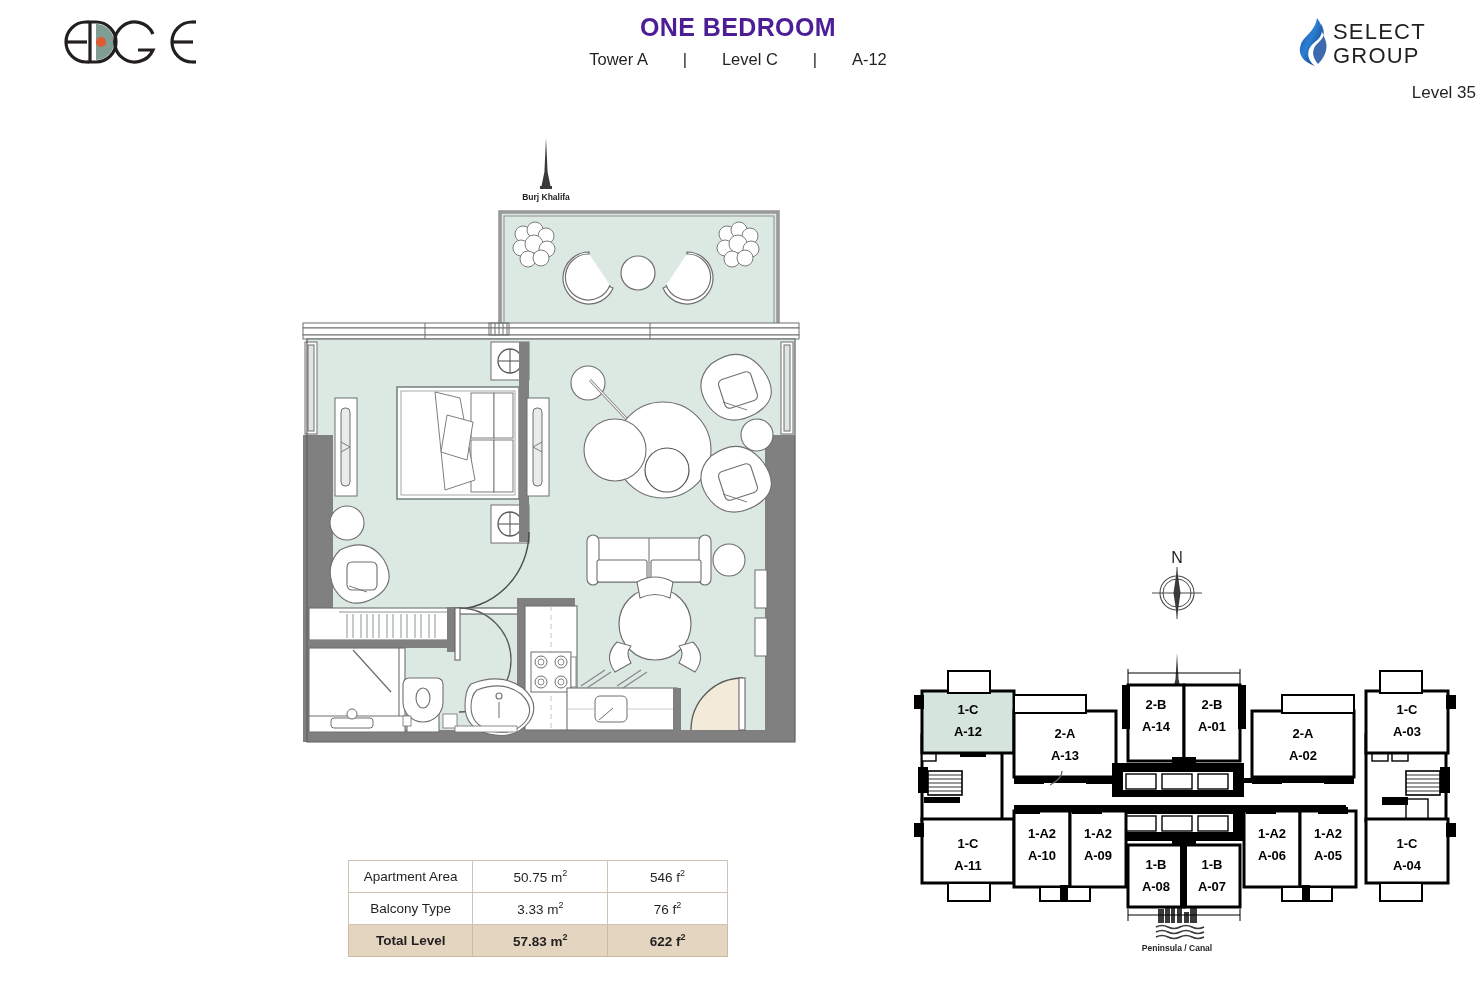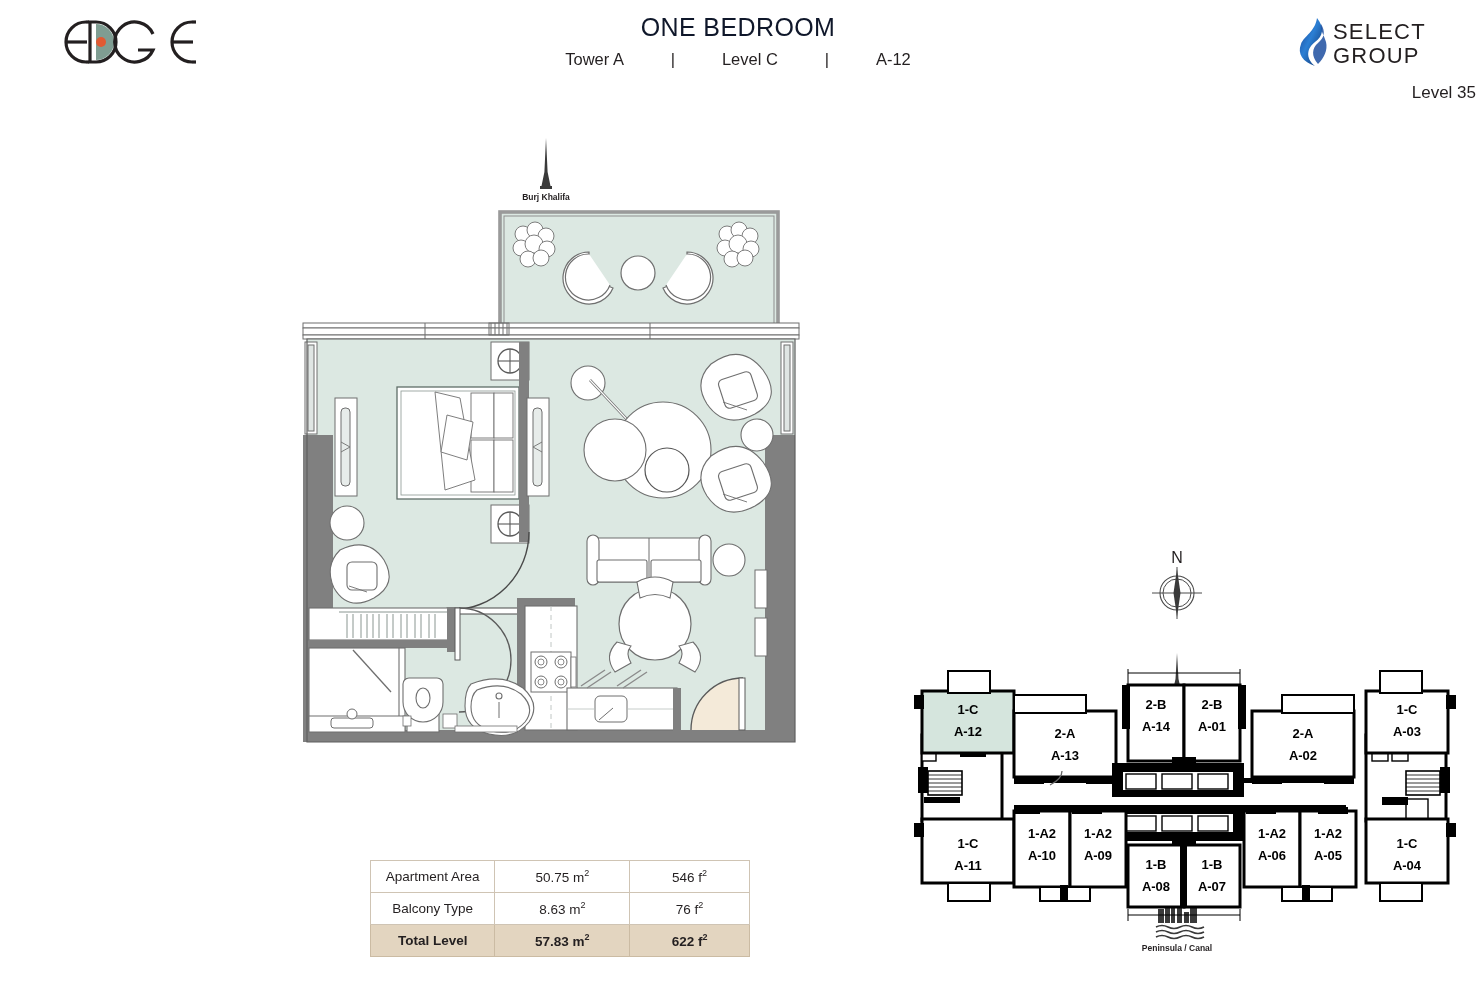--- a/index.html
+++ b/index.html
@@ -16,38 +16,38 @@
 
   
   .edge-logo{position:absolute;left:50px;top:14px;width:170px;height:56px;}
   .sg-logo{position:absolute;right:21px;top:14px;width:160px;height:58px;}
 
   .title-block{
     position:absolute;left:0;top:12px;width:1476px;text-align:center;
     pointer-events:none;
   }
   .title-main{
-    font-size:25px;letter-spacing:.4px;font-weight:400;color:#0f172a;
+    font-size:25px;letter-spacing:.4px;font-weight:700;color:#4c1d95;
     line-height:30px;
   }
   .title-sub{
     margin-top:5px;font-size:16.5px;line-height:24px;color:#231f20;
-    display:flex;justify-content:center;align-items:center;gap:12px;
+    display:flex;justify-content:center;align-items:center;gap:0;
   }
   .title-sub span.seg{display:inline-block;}
   .sep{display:inline-block;width:74px;text-align:center;color:#231f20;}
   .title-level{margin-top:10px;font-size:17px;line-height:24px;text-align:right;}
 
   
   .plan-wrap{position:absolute;left:295px;top:130px;width:520px;height:620px;}
   .plan-svg{display:block;}
 
   
   .area-table{
-    position:absolute;left:370px;top:860px;width:380px;
+    position:absolute;left:348px;top:860px;width:380px;
     border-collapse:collapse;font-size:13.5px;
   }
   .area-table td{
     border:1px solid #cfc4b4;
     padding:7px 6px;
     text-align:center;
     height:17px;
     color:#231f20;
   }
   .area-table td.lbl{width:122px;}
@@ -406,21 +406,21 @@
 
   <table class="area-table">
     <tbody>
       <tr>
         <td class="lbl">Apartment Area</td>
         <td class="m2"><span>50.75</span>&nbsp;<span>m</span><sup>2</sup></td>
         <td class="ft2"><span>546</span>&nbsp;<span>f</span><sup>2</sup></td>
       </tr>
       <tr>
         <td class="lbl">Balcony Type</td>
-        <td class="m2"><span>8.63</span>&nbsp;<span>m</span><sup>2</sup></td>
+        <td class="m2"><span>3.33</span>&nbsp;<span>m</span><sup>2</sup></td>
         <td class="ft2"><span>76</span>&nbsp;<span>f</span><sup>2</sup></td>
       </tr>
       <tr class="total">
         <td class="lbl">Total Level</td>
         <td class="m2"><span>57.83</span>&nbsp;<span>m</span><sup>2</sup></td>
         <td class="ft2"><span>622</span>&nbsp;<span>f</span><sup>2</sup></td>
       </tr>
     </tbody>
   </table>
 

